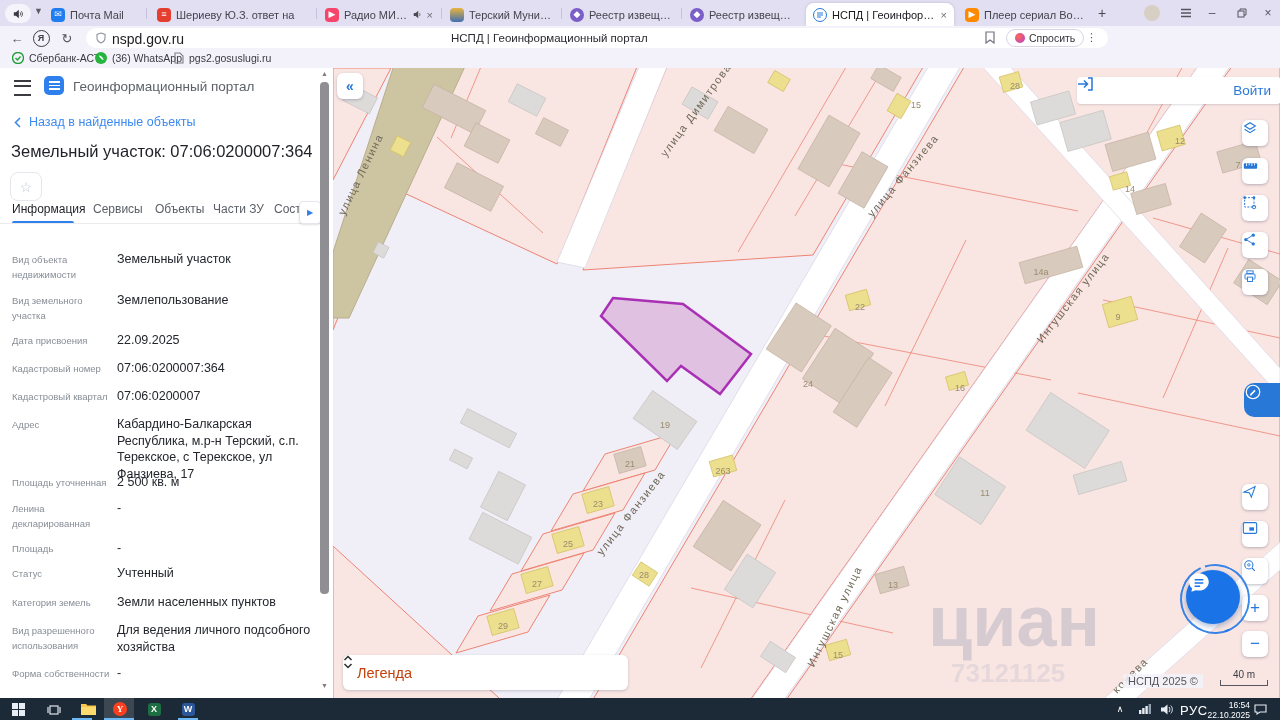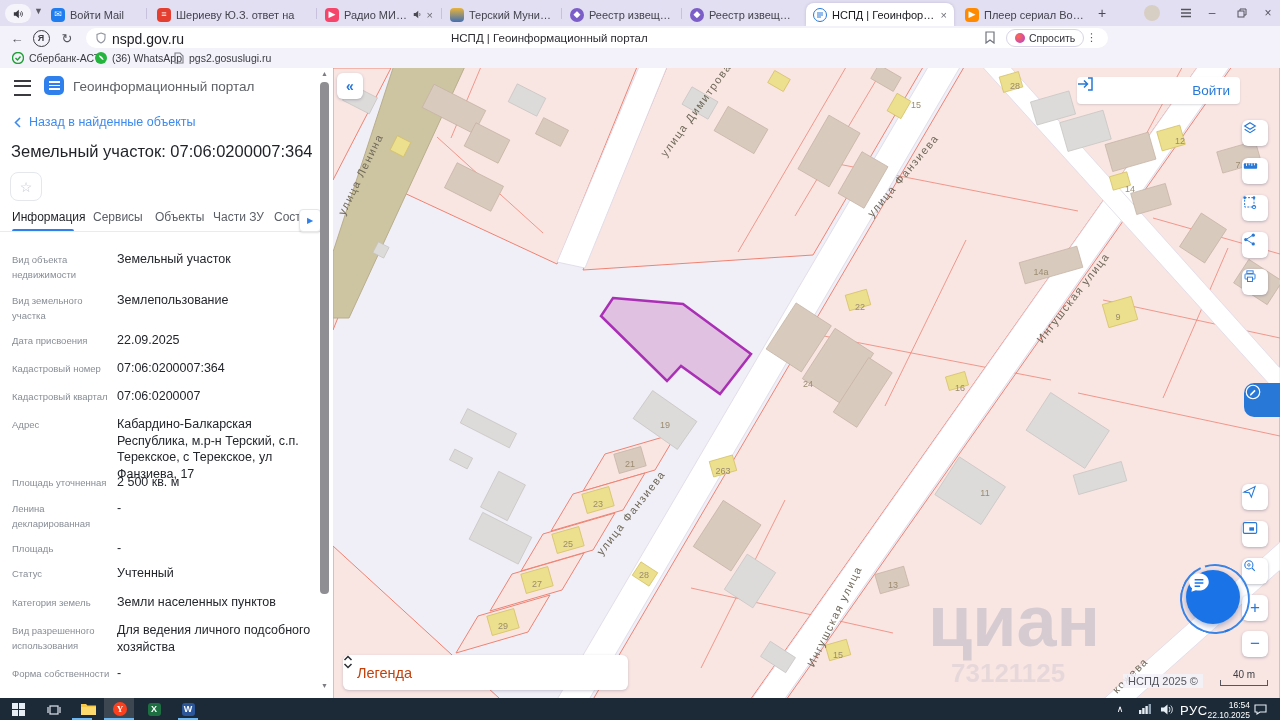--- a/index.html
+++ b/index.html
@@ -38,42 +38,42 @@
   .main{position:absolute;top:68px;left:0;width:1280px;height:630px;display:flex}
   .panel{position:relative;width:333px;height:630px;background:#fff;box-sizing:border-box;flex:0 0 333px}
   .ph-burger{position:absolute;left:14px;top:12px;width:17px;height:12px;border-top:2px solid #3a3a40;border-bottom:2px solid #3a3a40}
   .ph-burger:before{content:"";position:absolute;left:0;top:3px;width:17px;height:2px;background:#3a3a40}
   .ph-logo{position:absolute;left:44px;top:8px;width:20px;height:19px;border-radius:5px;background:#2f80ed;display:flex;flex-direction:column;justify-content:center;gap:2px;align-items:center}
   .ph-logo i{display:block;width:11px;height:1.6px;background:#fff}
   .ph-title{position:absolute;left:73px;top:11px;font-size:13.5px;color:#5d6166}
   .backlink{position:absolute;left:14px;top:47px;font-size:12.5px;color:#3d8af0;display:flex;gap:8px;align-items:center}
   .ptitle2{position:absolute;left:11px;top:74px;font-size:16.5px;color:#1f2127;font-weight:500}
   .starbtn{position:absolute;left:10px;top:104px;width:30px;height:27px;border:1px solid #e4e7ec;border-radius:8px;display:flex;align-items:center;justify-content:center;color:#c2c8d0;font-size:14px;background:#fff}
-  .ptabs{position:absolute;left:0;top:140px;width:395px;height:23px;font-size:12px;color:#5a5e66}
+  .ptabs{position:absolute;left:0;top:132px;width:395px;height:23px;font-size:12px;color:#5a5e66}
   .ptab{position:absolute;top:2px}
   .ptab.on{color:#1f2127}
   .ptab-under{position:absolute;left:12px;top:21px;width:62px;height:3px;background:#2f80ed;border-radius:2px 2px 0 0}
   .ptab-sep{position:absolute;left:0;top:23px;width:320px;height:1px;background:#ebebee}
   .ptab-next{position:absolute;left:299px;top:1px;width:20px;height:21px;background:#fff;border:1px solid #e4e7ec;border-radius:4px;box-shadow:0 1px 2px rgba(0,0,0,.12);display:flex;align-items:center;justify-content:center;color:#2f80ed;font-size:8px}
   .frow{position:absolute;left:12px;width:300px;display:flex}
   .flab{width:100px;flex:0 0 100px;font-size:9.5px;color:#878d96;line-height:1.55;padding-top:2px}
   .fval{margin-left:5px;width:197px;font-size:12.5px;color:#23262c;line-height:1.32}
   .pscroll-thumb{position:absolute;left:320px;top:14px;width:9px;height:512px;background:#8f8f93;border-radius:4px}
   .pscroll-up{position:absolute;left:321px;top:2px;font-size:7px;color:#7c7c82}
   .pscroll-dn{position:absolute;left:321px;top:614px;font-size:7px;color:#7c7c82}
   
   .map{position:relative;width:947px;height:630px;background:#f0eef6;overflow:hidden;flex:0 0 947px}
   .map svg{position:absolute;left:0;top:0}
   .street{font-size:11px;fill:#6e6757;letter-spacing:1.5px;text-anchor:middle}
   .pnum{font-size:9px;fill:#9b8c70;text-anchor:middle}
   .mbtn{position:absolute;width:26px;height:26px;background:#fff;border-radius:6px;box-shadow:0 1px 3px rgba(60,60,90,.35);
         display:flex;align-items:center;justify-content:center;color:#2878d8}
   .collapse{position:absolute;left:4px;top:5px;width:26px;height:26px;background:#fff;border-radius:6px;box-shadow:0 1px 3px rgba(60,60,90,.3);
         display:flex;align-items:center;justify-content:center;color:#2878d8;font-size:14px;font-weight:bold}
-  .login{position:absolute;left:744px;top:9px;width:163px;height:27px;background:#fff;border-radius:4px;box-shadow:0 1px 2px rgba(60,60,90,.18);
+  .login{position:absolute;left:744px;top:9px;width:204px;height:27px;background:#fff;border-radius:4px;box-shadow:0 1px 2px rgba(60,60,90,.18);
         display:flex;align-items:center;justify-content:flex-end;gap:7px;padding-right:10px;box-sizing:border-box}
   .login span{color:#2878d8;font-size:13.5px}
   .penbtn{position:absolute;left:911px;top:315px;width:36px;height:34px;background:#2878d8;border-radius:10px 0 0 10px;
         display:flex;align-items:center;justify-content:center}
   .chatbtn{position:absolute;left:853px;top:502px;width:54px;height:54px;border-radius:50%;background:#1a74e8;
         display:flex;align-items:center;justify-content:center;box-shadow:0 2px 6px rgba(20,60,140,.4)}
   .chatarc{position:absolute;border:2px solid #1a74e8;border-radius:50%;width:66px;height:66px;left:847px;top:496px;
         border-top-color:transparent;border-right-color:transparent;transform:rotate(20deg);opacity:.85}
   .chatarc2{position:absolute;border:2px solid #1a74e8;border-radius:50%;width:66px;height:66px;left:847px;top:496px;
         border-bottom-color:transparent;border-left-color:transparent;transform:rotate(28deg);opacity:.85}
@@ -100,21 +100,21 @@
   <div class="spk-pill">
     <svg width="10" height="10" viewBox="0 0 12 12">
         <path d="M1 4h2.5L7 1v10L3.5 8H1z" fill="#3a3a42"></path>
         <path d="M8.5 4c1 1 1 3 0 4M10 2.7c1.8 1.8 1.8 4.8 0 6.6" stroke="#3a3a42" fill="none" stroke-width="1"></path>
       </svg>
   </div>
   <span class="tb-chev">▼</span>
 
   <div class="tab" style="left:44px;width:100px">
     <span class="ticon" style="background:#1f7df0">✉</span>
-    <span class="tlabel">Войти Mail</span>
+    <span class="tlabel">Почта Mail</span>
   </div>
   <div class="tsep" style="left:146px"></div>
   <div class="tab" style="left:150px;width:165px">
     <span class="ticon" style="background:#e33e30">≡</span>
     <span class="tlabel">Шериеву Ю.З. ответ на</span>
   </div>
   <div class="tsep" style="left:316px"></div>
   <div class="tab" style="left:318px;width:122px">
     <span class="ticon" style="background:#f5456b">▶</span>
     <span class="tlabel">Радио МИР — слу</span>

